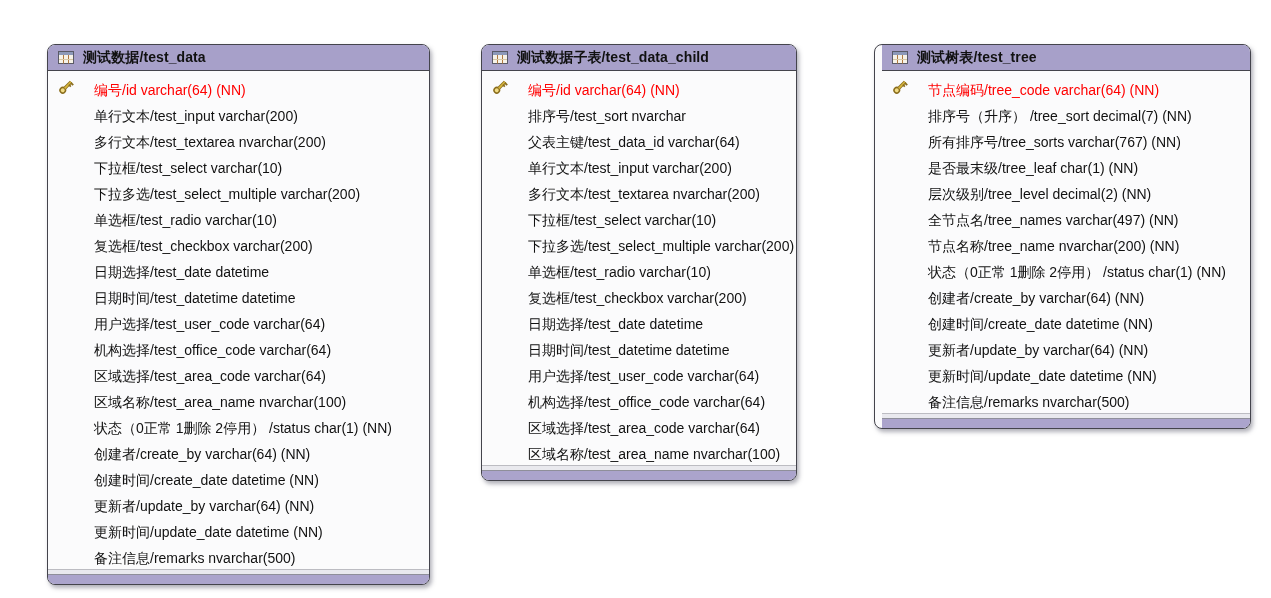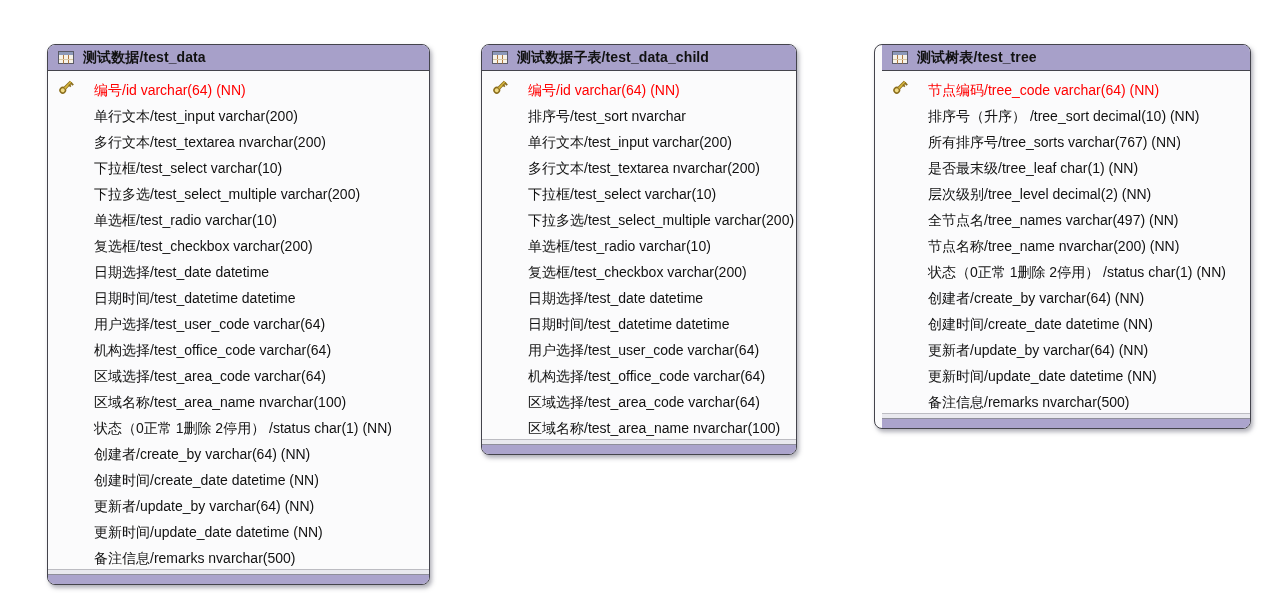--- a/index.html
+++ b/index.html
@@ -220,20 +220,24 @@
           </svg>
         </span>
         <span class="field-label">编号/id varchar(64) (NN)</span>
       </div>
         <div class="field-row">
 
         <span class="field-label">排序号/test_sort nvarchar</span>
       </div>
         <div class="field-row">
 
+        <span class="field-label">父表主键/test_data_id varchar(64)</span>
+      </div>
+        <div class="field-row">
+
         <span class="field-label">单行文本/test_input varchar(200)</span>
       </div>
         <div class="field-row">
 
         <span class="field-label">多行文本/test_textarea nvarchar(200)</span>
       </div>
         <div class="field-row">
 
         <span class="field-label">下拉框/test_select varchar(10)</span>
       </div>
@@ -304,21 +308,21 @@
               <line x1="7.2" y1="9" x2="16.2" y2="9" stroke="#d8b73e" stroke-width="1.8"></line>
               <line x1="12.6" y1="9.4" x2="12.6" y2="12.2" stroke="#8a6d1d" stroke-width="1.8"></line>
               <line x1="15.4" y1="9.4" x2="15.4" y2="12.8" stroke="#8a6d1d" stroke-width="1.8"></line>
             </g>
           </svg>
         </span>
         <span class="field-label">节点编码/tree_code varchar(64) (NN)</span>
       </div>
         <div class="field-row">
 
-        <span class="field-label">排序号（升序） /tree_sort decimal(10) (NN)</span>
+        <span class="field-label">排序号（升序） /tree_sort decimal(7) (NN)</span>
       </div>
         <div class="field-row">
 
         <span class="field-label">所有排序号/tree_sorts varchar(767) (NN)</span>
       </div>
         <div class="field-row">
 
         <span class="field-label">是否最末级/tree_leaf char(1) (NN)</span>
       </div>
         <div class="field-row">

